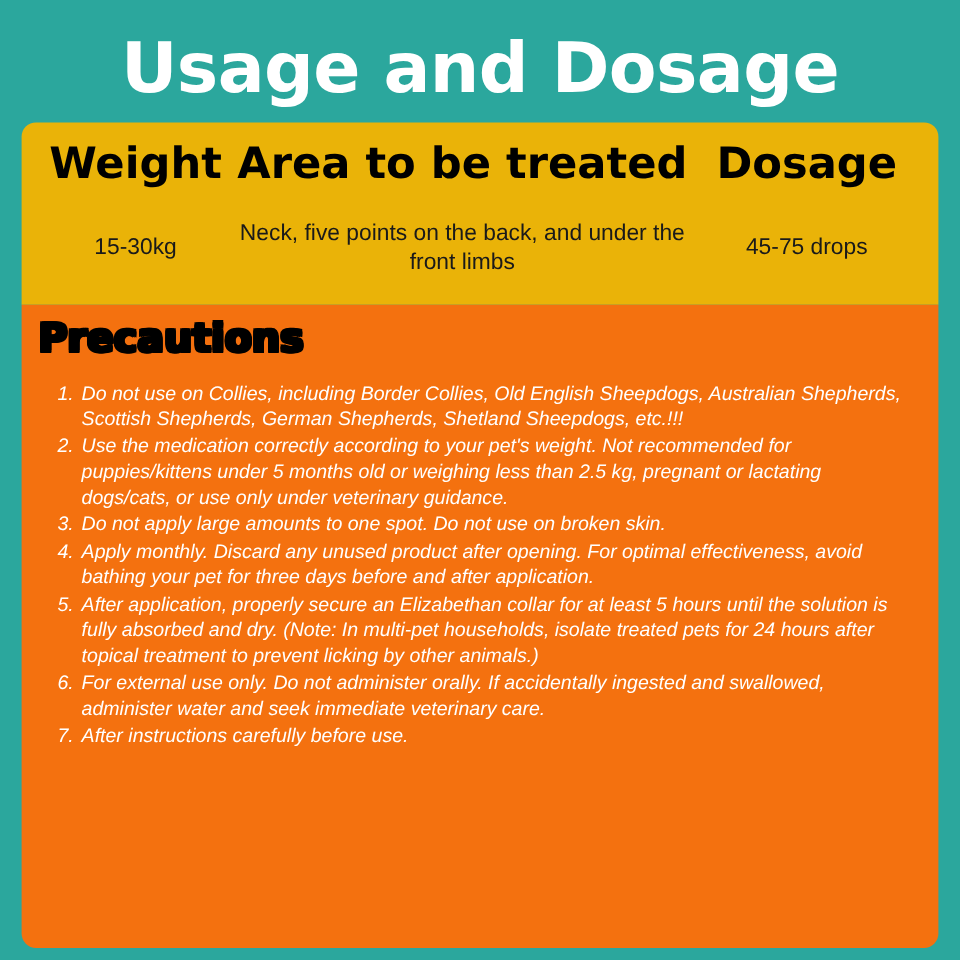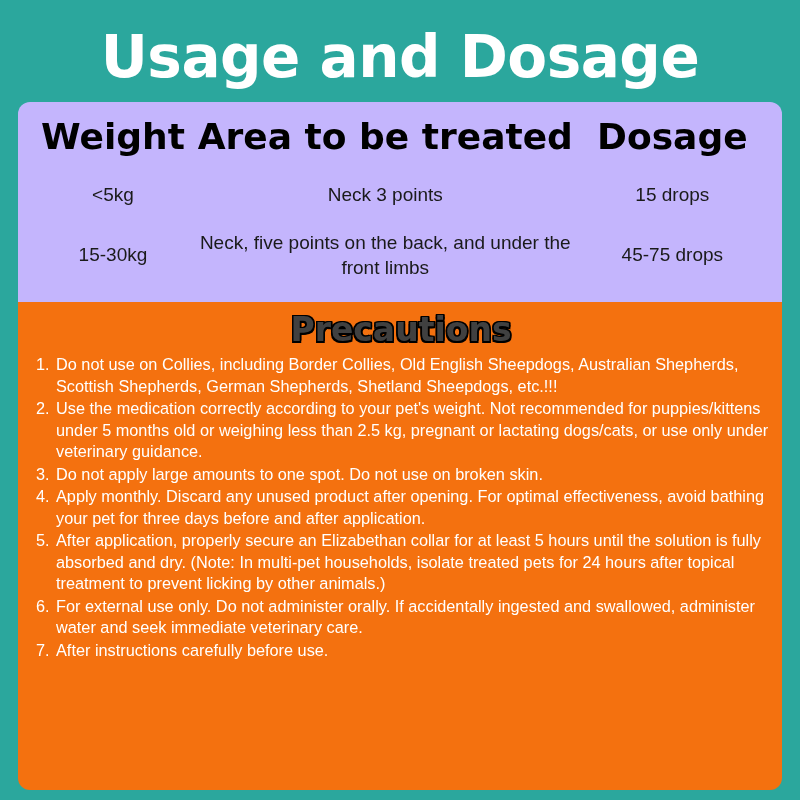--- a/index.html
+++ b/index.html
@@ -28,21 +28,21 @@
     color: #ffffff;
     font-family: "DejaVu Sans", sans-serif;
     font-weight: bold;
     font-size: 58px;
     line-height: 1.0;
     letter-spacing: -0.5px;
     margin: 18px 0 16px 0;
     white-space: nowrap;
   }
   .card {
-    background: #c4b5fd;
+    background: #eab308;
     border-radius: 12px 12px 0 0;
     padding: 12px 14px 10px 14px;
     box-sizing: border-box;
   }
   table.dosage {
     width: 100%;
     border-collapse: collapse;
     table-layout: fixed;
   }
   table.dosage th {
@@ -68,39 +68,39 @@
   .panel {
     background: #f4710f;
     border-radius: 0 0 12px 12px;
     padding: 6px 12px 12px 14px;
     box-sizing: border-box;
     flex: 1;
     display: flex;
     flex-direction: column;
   }
   .panel-title {
-    text-align: center;
-    color: #404040;
+    color: #000000;
     font-family: "DejaVu Sans", sans-serif;
     font-weight: bold;
     font-size: 33px;
     line-height: 1.1;
     margin: 4px 0 6px 0;
     text-shadow:
       -1.5px -1.5px 0 #000, 1.5px -1.5px 0 #000,
       -1.5px 1.5px 0 #000, 1.5px 1.5px 0 #000,
       0 -1.5px 0 #000, 0 1.5px 0 #000,
       -1.5px 0 0 #000, 1.5px 0 0 #000;
   }
   ol.precautions {
-    margin: 0;
+    margin: 12px;
     padding: 0 0 0 22px;
     color: #ffffff;
     font-size: 16.3px;
     line-height: 1.32;
+    font-style: italic;
   }
   ol.precautions li {
     margin: 0 0 1px 0;
     padding-left: 2px;
   }
   ol.precautions li::marker {
     font-size: 16.3px;
   }
 </style>
 </head>
@@ -114,25 +114,20 @@
     <table class="dosage">
       <thead>
         <tr>
           <th class="col-weight">Weight</th>
           <th class="col-area">Area to be treated</th>
           <th class="col-dosage">Dosage</th>
         </tr>
       </thead>
       <tbody>
         <tr>
-          <td>&lt;5kg</td>
-          <td>Neck 3 points</td>
-          <td>15 drops</td>
-        </tr>
-        <tr>
           <td>15-30kg</td>
           <td>Neck, five points on the back, and under the front limbs</td>
           <td>45-75 drops</td>
         </tr>
       </tbody>
     </table>
   </div>
 
   <div class="panel">
     <div class="panel-title">Precautions</div>

